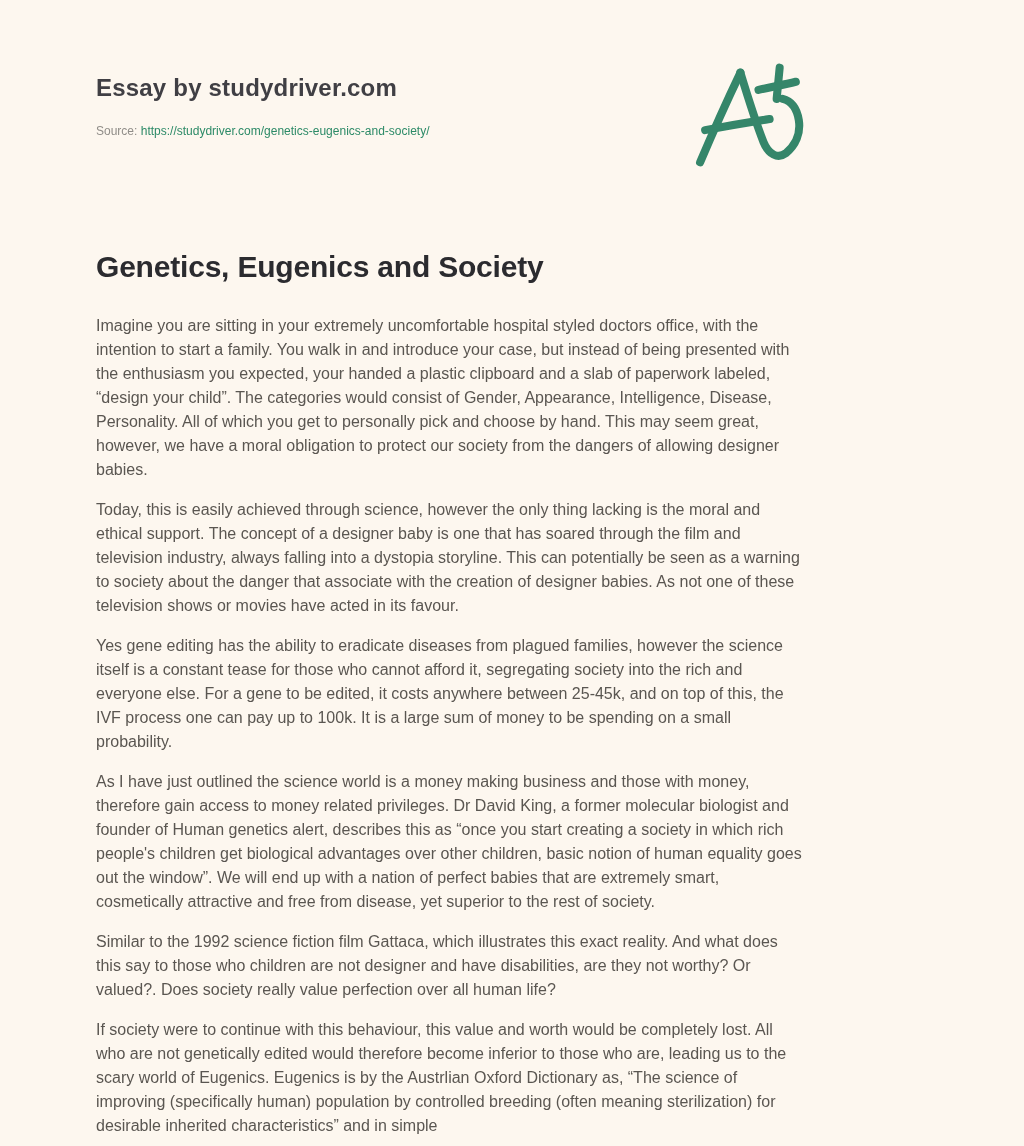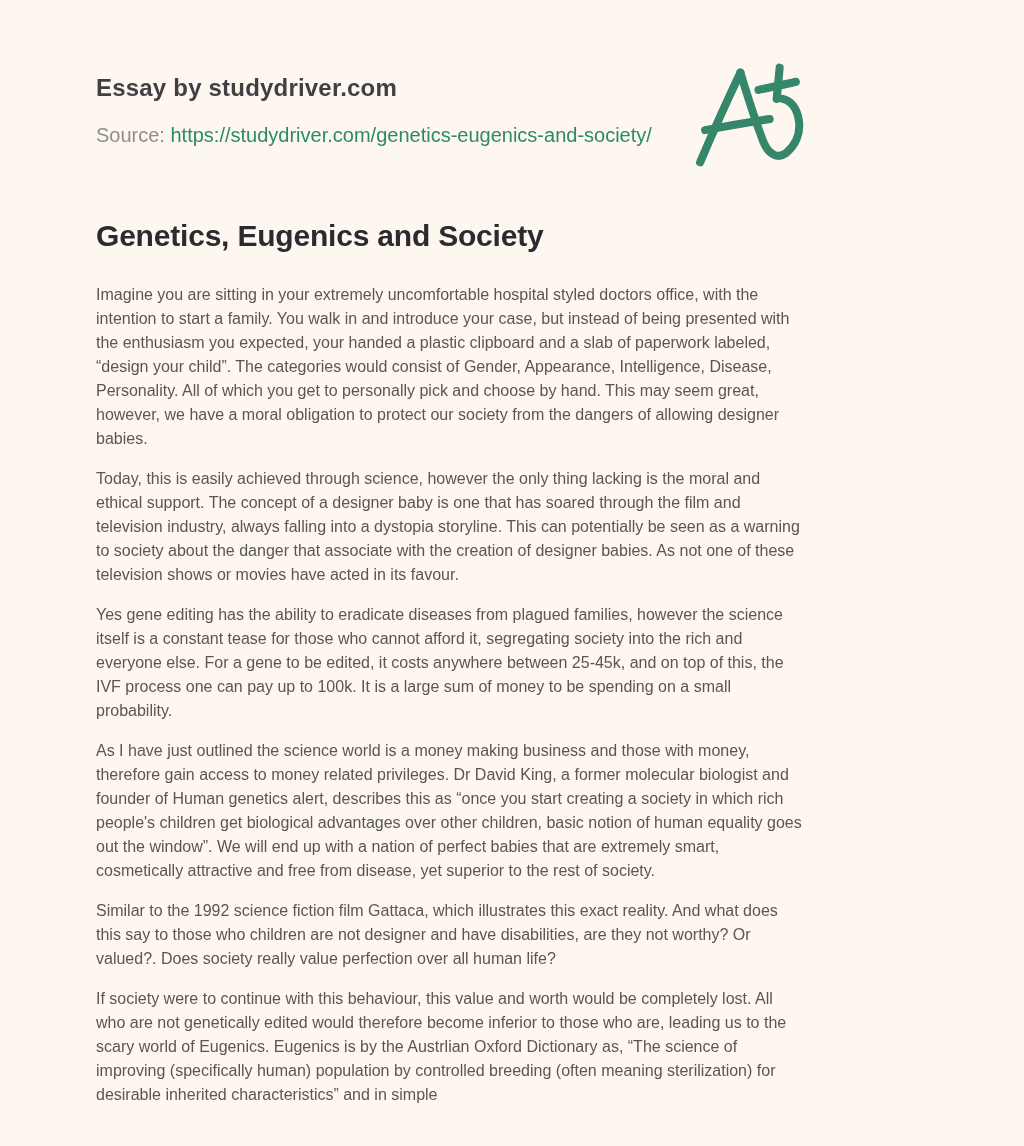--- a/index.html
+++ b/index.html
@@ -17,40 +17,40 @@
     padding: 74px 96px 0 96px;
   }
   .header-title {
     font-size: 24px;
     font-weight: 700;
     letter-spacing: 0.2px;
     color: #403f44;
   }
   .source-line {
     margin-top: 22px;
-    font-size: 20px;
+    font-size: 12px;
     color: #908d88;
   }
   .source-line a {
     color: #2c8a67;
     text-decoration: none;
   }
   .logo {
     position: absolute;
     top: 60px;
     right: 72px;
     width: 136px;
     height: 112px;
   }
   .logo svg { width: 100%; height: 100%; }
   .content {
     padding: 0 92px 0 96px;
   }
   .essay-title {
-    margin-top: 72px;
+    margin-top: 112px;
     margin-bottom: 30px;
     font-size: 30px;
     font-weight: 700;
     letter-spacing: -0.2px;
     color: #2b2b2f;
   }
   .essay-body p {
     max-width: 834px;
     font-size: 16px;
     line-height: 24px;

